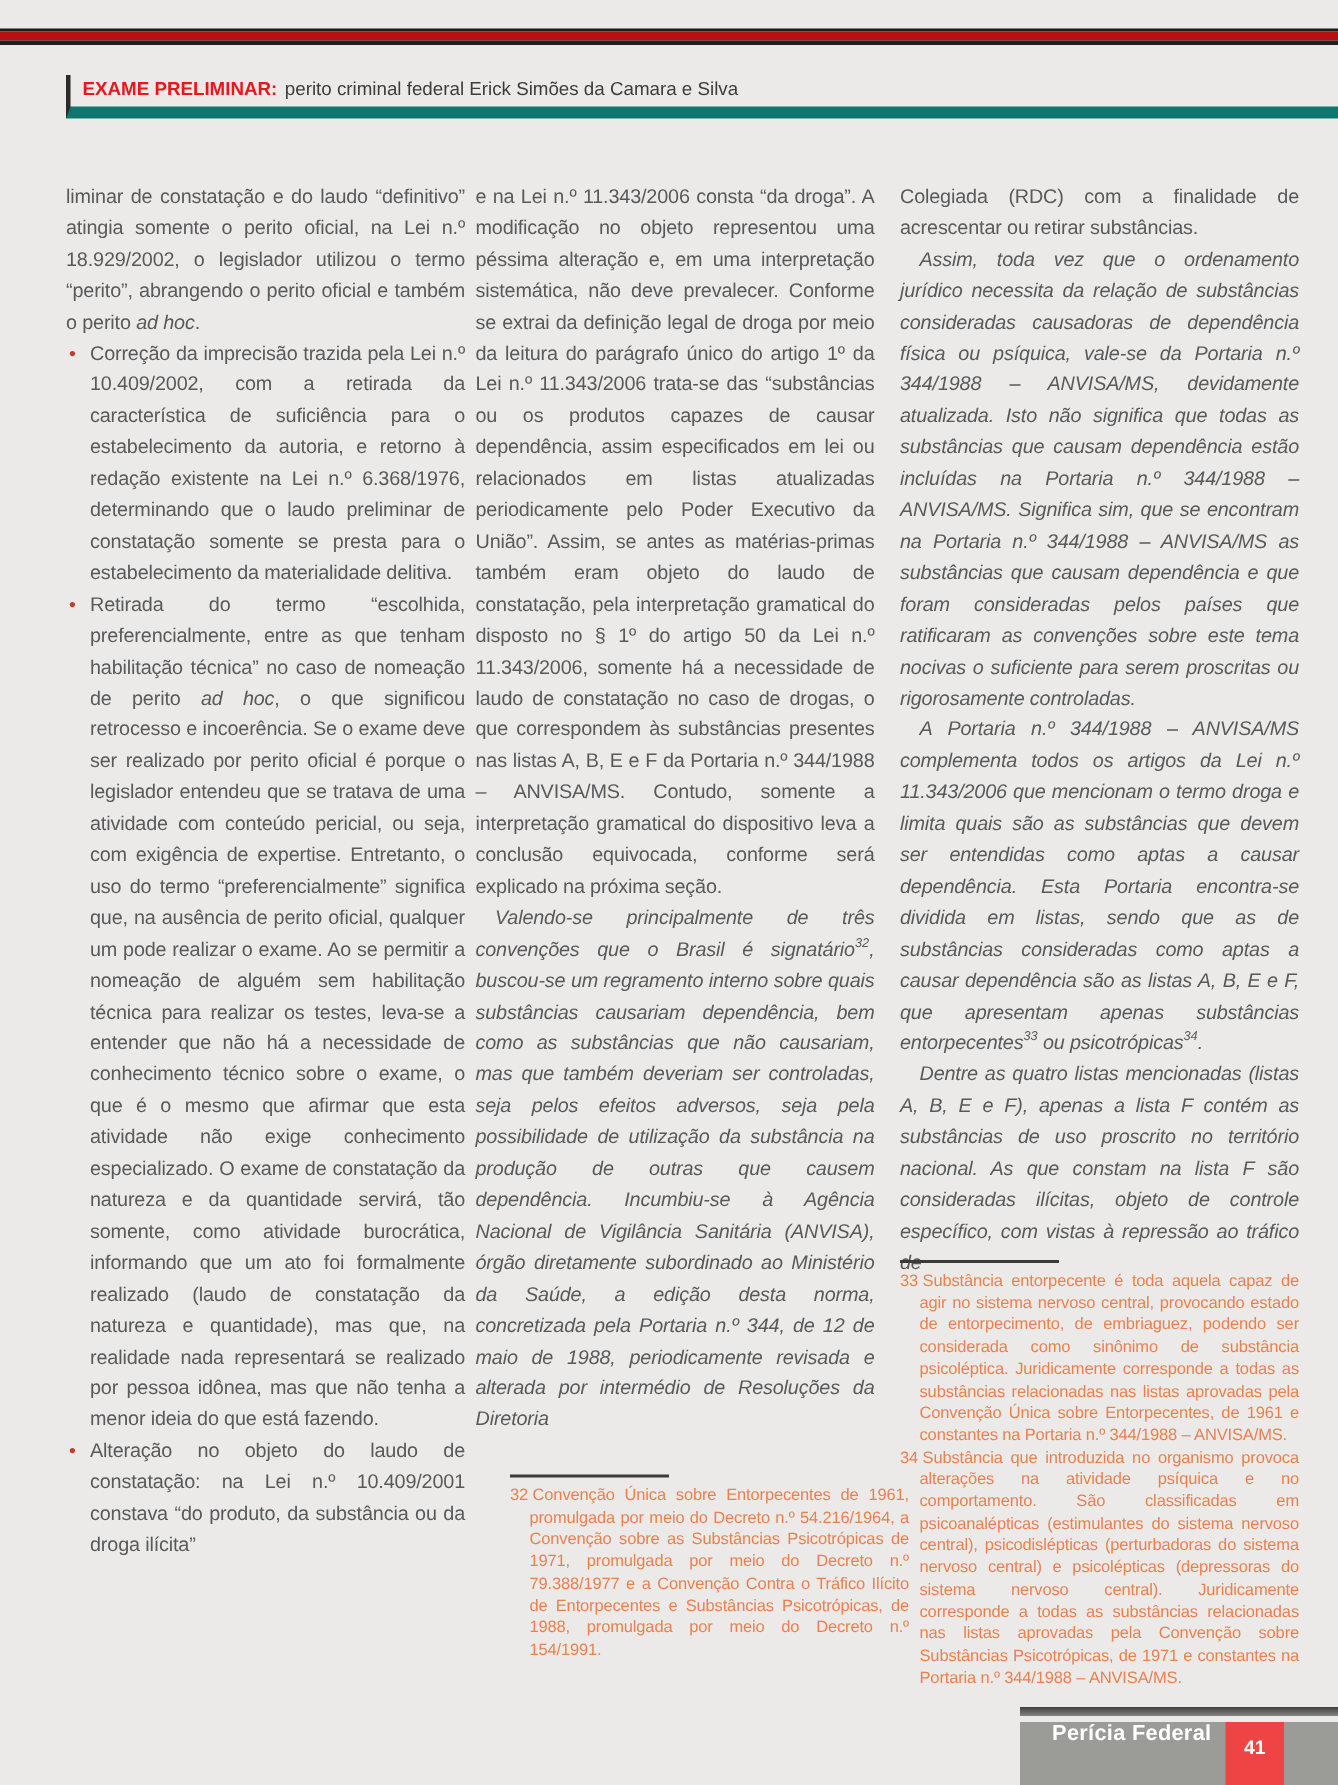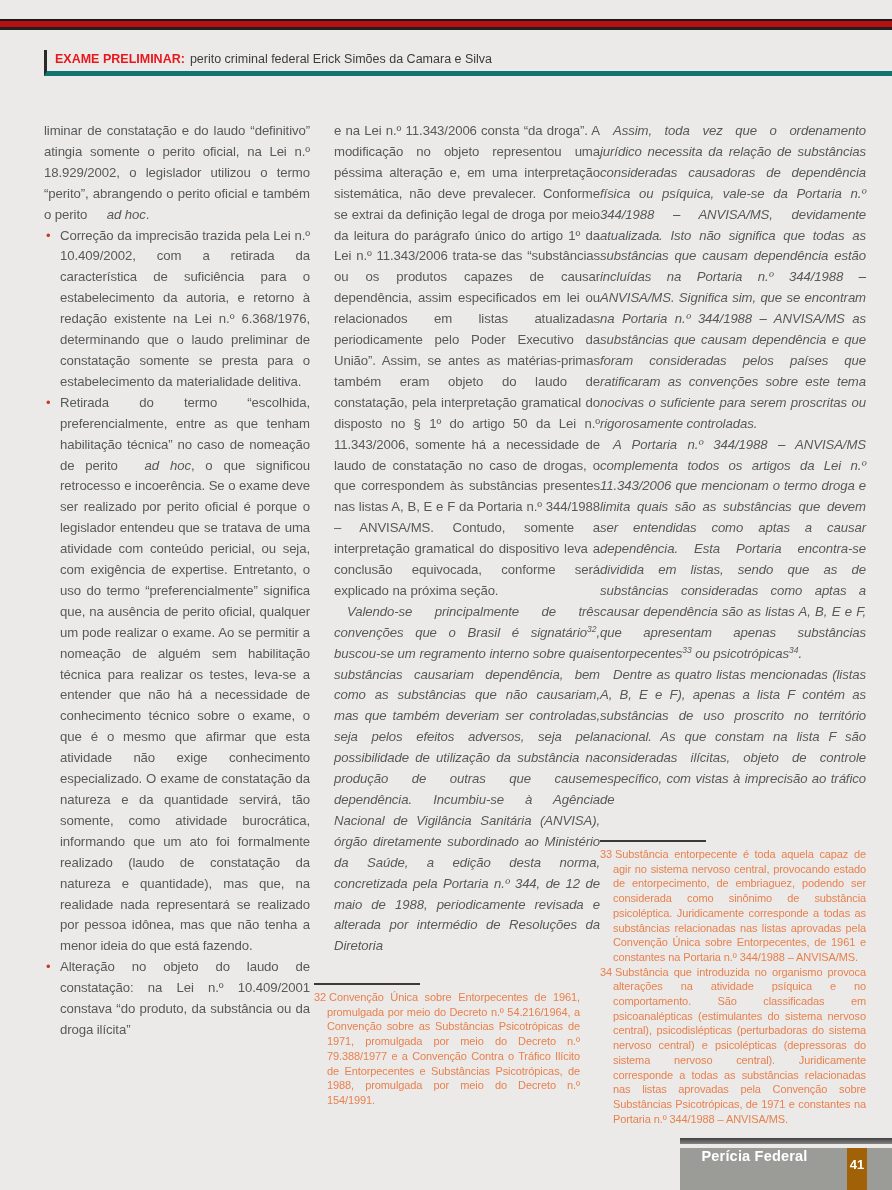--- a/index.html
+++ b/index.html
@@ -12,64 +12,64 @@
   .page{position:absolute;inset:0;}
 
   
   .bar-thin{position:absolute;top:19px;left:0;width:892px;height:2px;background:#1a1a1a;}
   .bar-red{position:absolute;top:21px;left:0;width:892px;height:6px;background:#b80f10;}
   .bar-dark{position:absolute;top:27px;left:0;width:892px;height:3px;background:#202020;}
 
   
   .kicker{
     position:absolute;left:44px;top:50px;width:848px;box-sizing:border-box;
-    border-left:3px solid #2a2a2a;border-bottom:5px solid #0f766e;
+    border-left:3px solid #2a2a2a;border-bottom:8px solid #0f766e;
     padding:2px 0 4px 8px;font-size:12.5px;line-height:15px;color:#3c3c3c;
     white-space:nowrap;
   }
   .kicker-label{color:#e8161d;font-weight:bold;margin-right:5px;}
 
   
   .col{
     position:absolute;top:121px;width:266px;
     text-align:justify;color:#58595b;
     font-size:13.2px;line-height:20.9px;letter-spacing:-0.1px;
   }
-  .col1{left:44px;} .col2{left:334px;} .col3{left:600px;}
+  .col1{left:44px;} .col2{left:317px;} .col3{left:600px;}
   .col p{margin:0;}
   p.indent{text-indent:13px;font-style:italic;}
   .bullet{display:flex;}
   .dot{flex:0 0 16px;width:16px;box-sizing:border-box;padding-left:2px;color:#c43b27;font-size:13px;}
   .btext{flex:1;text-align:justify;}
   sup.ref{font-size:8.5px;line-height:0;vertical-align:super;letter-spacing:0;}
-  i{font-style:italic;margin-left:16px;}
+  i{font-style:italic;}
 
   
   .footnote{
     position:absolute;width:266px;color:#e8814f;
     font-size:11px;line-height:14.7px;text-align:justify;letter-spacing:-0.1px;
   }
-  .fn-col2{left:314px;top:983px;}
+  .fn-col2{left:340px;top:983px;}
   .fn-col3{left:600px;top:840px;}
   .fn-rule{width:106px;border-top:2px solid #3a3a3a;margin-bottom:5px;}
   .fn-item{padding-left:13px;text-indent:-13px;}
   .fn-num{margin-right:3px;}
 
   
   .footer-thin{position:absolute;left:680px;top:1138px;width:212px;height:6px;
     background:linear-gradient(#3f3f3f,#858585);}
   .footer-bar{position:absolute;left:680px;top:1148px;width:212px;height:42px;background:#9b9b98;}
   .footer-title{
     position:absolute;left:0;top:0;width:149px;height:100%;
     display:flex;align-items:center;justify-content:center;
     color:#ffffff;font-weight:bold;font-size:14.5px;letter-spacing:0.2px;
     padding-bottom:26px;box-sizing:border-box;
   }
   .footer-page{
-    position:absolute;left:167px;top:0;width:20px;height:100%;background:#a16207;
+    position:absolute;left:137px;top:0;width:39px;height:100%;background:#ef4444;
     display:flex;align-items:center;justify-content:center;
     color:#ffffff;font-weight:bold;font-size:13px;
     padding-bottom:10px;box-sizing:border-box;
   }
 </style>
 </head>
 <body>
 
 <div class="page">
 
@@ -96,23 +96,24 @@
       <div class="btext">Alteração no objeto do laudo de constatação: na Lei n.º 10.409/2001 constava “do produto, da substância ou da droga ilícita”</div>
     </div>
   </div>
 
   <div class="col col2">
     <p>e na Lei n.º 11.343/2006 consta “da droga”. A modificação no objeto representou uma péssima alteração e, em uma interpretação sistemática, não deve prevalecer. Conforme se extrai da definição legal de droga por meio da leitura do parágrafo único do artigo 1º da Lei n.º 11.343/2006 trata-se das “substâncias ou os produtos capazes de causar dependência, assim especificados em lei ou relacionados em listas atualizadas periodicamente pelo Poder Executivo da União”. Assim, se antes as matérias-primas também eram objeto do laudo de constatação, pela interpretação gramatical do disposto no § 1º do artigo 50 da Lei n.º 11.343/2006, somente há a necessidade de laudo de constatação no caso de drogas, o que correspondem às substâncias presentes nas listas A, B, E e F da Portaria n.º 344/1988 – ANVISA/MS. Contudo, somente a interpretação gramatical do dispositivo leva a conclusão equivocada, conforme será explicado na próxima seção.</p>
     <p class="indent"><span>Valendo-se principalmente de três convenções que o Brasil é signatário</span><sup class="ref">32</sup><span>, buscou-se um regramento interno sobre quais substâncias causariam dependência, bem como as substâncias que não causariam, mas que também deveriam ser controladas, seja pelos efeitos adversos, seja pela possibilidade de utilização da substância na produção de outras que causem dependência. Incumbiu-se à Agência Nacional de Vigilância Sanitária (ANVISA), órgão diretamente subordinado ao Ministério da Saúde, a edição desta norma, concretizada pela Portaria n.º 344, de 12 de maio de 1988, periodicamente revisada e alterada por intermédio de Resoluções da Diretoria</span></p>
   </div>
 
   <div class="col col3">
+    <p>Colegiada (RDC) com a finalidade de acrescentar ou retirar substâncias.</p>
     <p class="indent">Assim, toda vez que o ordenamento jurídico necessita da relação de substâncias consideradas causadoras de dependência física ou psíquica, vale-se da Portaria n.º 344/1988 – ANVISA/MS, devidamente atualizada. Isto não significa que todas as substâncias que causam dependência estão incluídas na Portaria n.º 344/1988 – ANVISA/MS. Significa sim, que se encontram na Portaria n.º 344/1988 – ANVISA/MS as substâncias que causam dependência e que foram consideradas pelos países que ratificaram as convenções sobre este tema nocivas o suficiente para serem proscritas ou rigorosamente controladas.</p>
     <p class="indent"><span>A Portaria n.º 344/1988 – ANVISA/MS complementa todos os artigos da Lei n.º 11.343/2006 que mencionam o termo droga e limita quais são as substâncias que devem ser entendidas como aptas a causar dependência. Esta Portaria encontra-se dividida em listas, sendo que as de substâncias consideradas como aptas a causar dependência são as listas A, B, E e F, que apresentam apenas substâncias entorpecentes</span><sup class="ref">33</sup><span> ou psicotrópicas</span><sup class="ref">34</sup><span>.</span></p>
-    <p class="indent">Dentre as quatro listas mencionadas (listas A, B, E e F), apenas a lista F contém as substâncias de uso proscrito no território nacional. As que constam na lista F são consideradas ilícitas, objeto de controle específico, com vistas à imprecisão ao tráfico de</p>
+    <p class="indent">Dentre as quatro listas mencionadas (listas A, B, E e F), apenas a lista F contém as substâncias de uso proscrito no território nacional. As que constam na lista F são consideradas ilícitas, objeto de controle específico, com vistas à repressão ao tráfico de</p>
   </div>
 
   <div class="footnote fn-col2">
     <div class="fn-rule"></div>
     <div class="fn-item">
       <span class="fn-num">32</span><span>Convenção Única sobre Entorpecentes de 1961, promulgada por meio do Decreto n.º 54.216/1964, a Convenção sobre as Substâncias Psicotrópicas de 1971, promulgada por meio do Decreto n.º 79.388/1977 e a Convenção Contra o Tráfico Ilícito de Entorpecentes e Substâncias Psicotrópicas, de 1988, promulgada por meio do Decreto n.º 154/1991.</span>
     </div>
   </div>
 
   <div class="footnote fn-col3">

